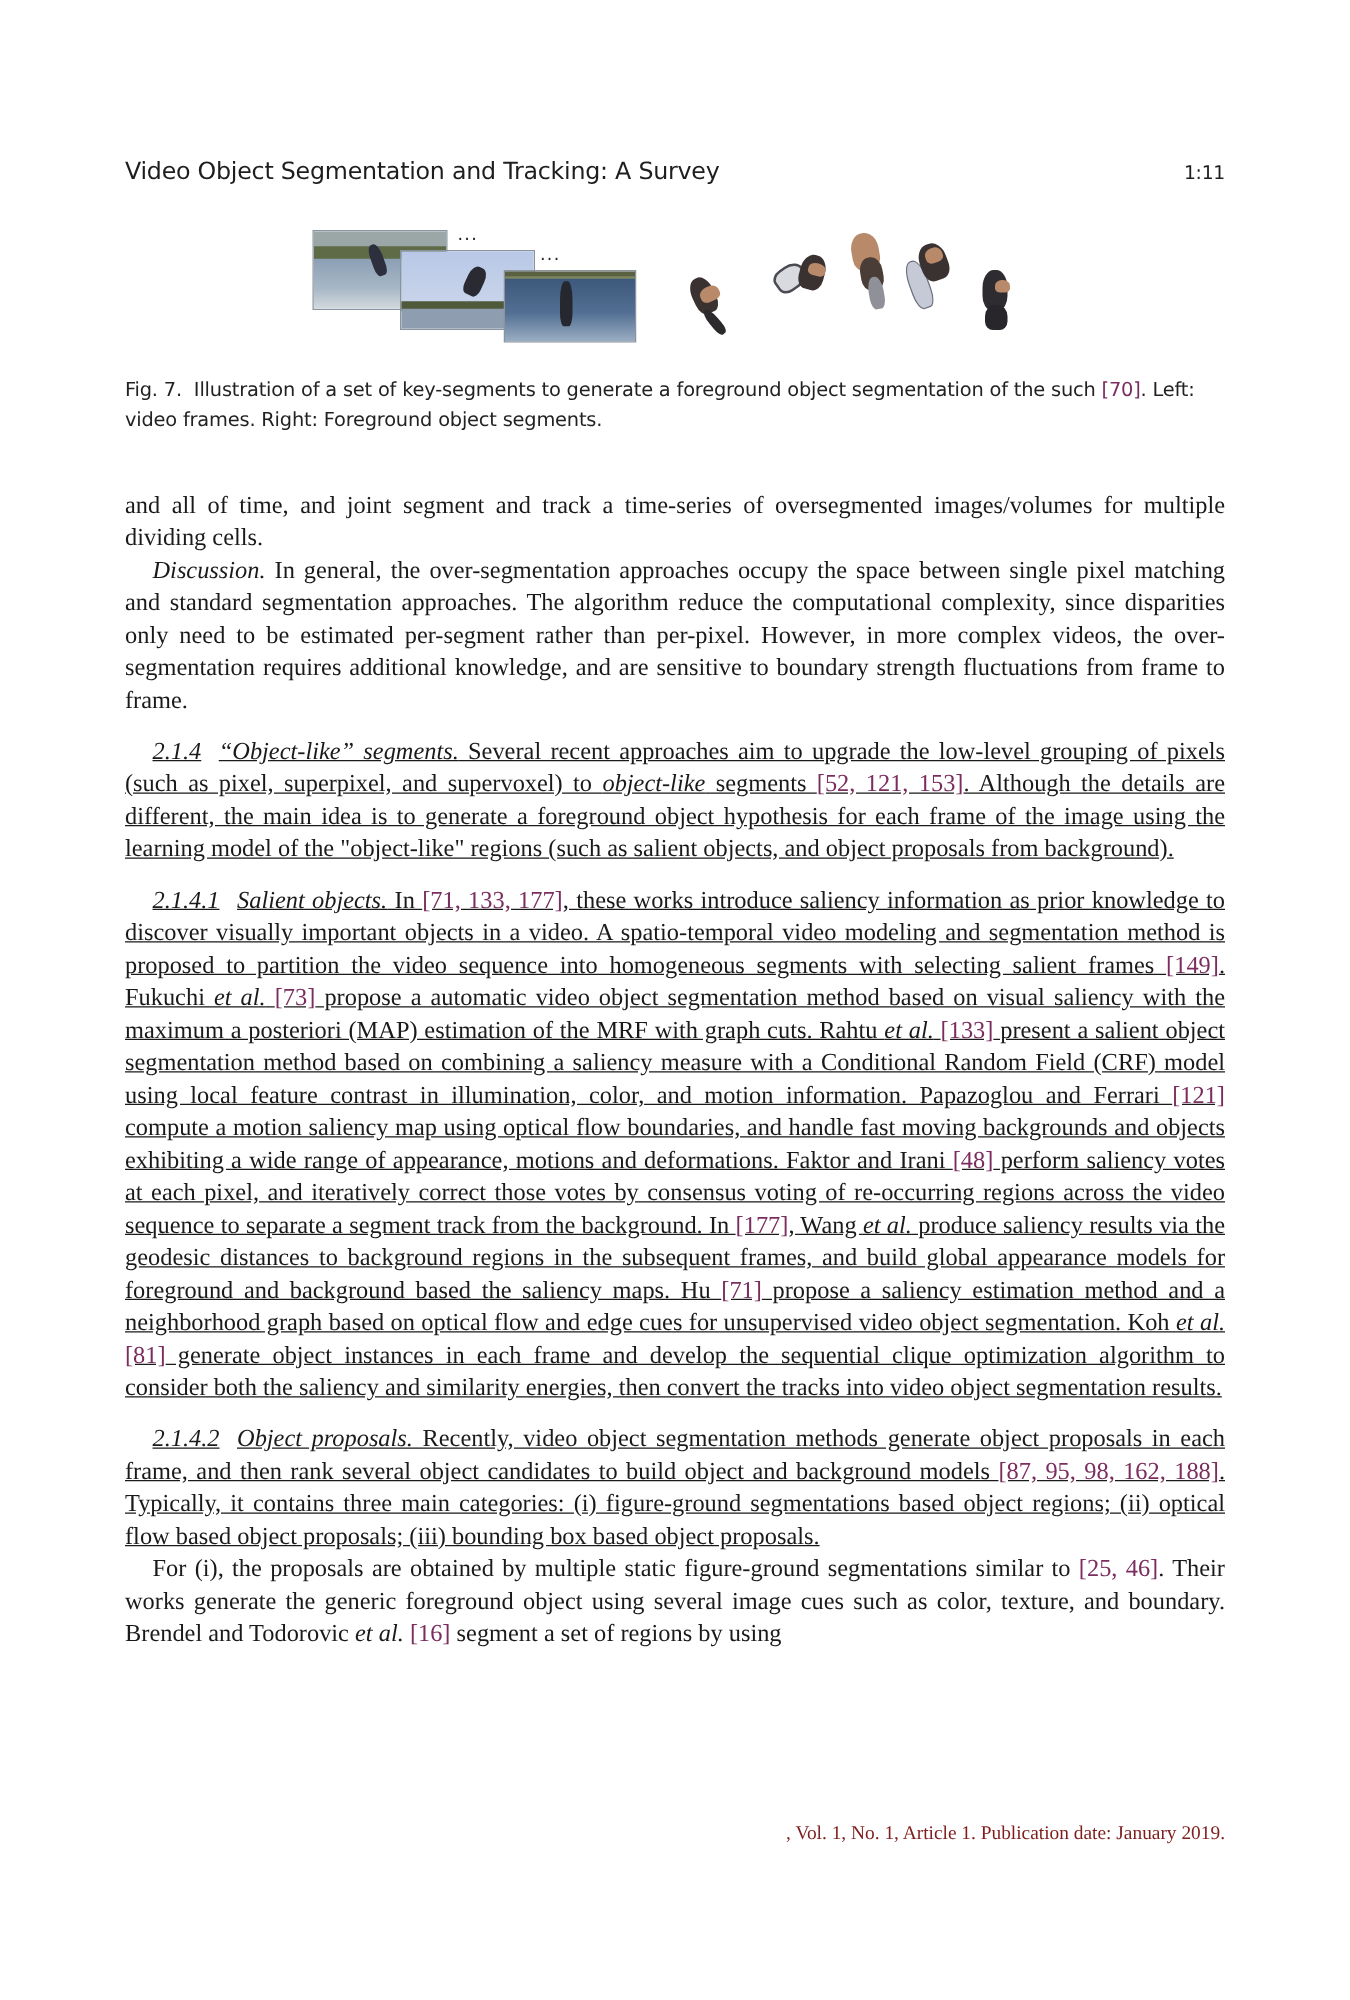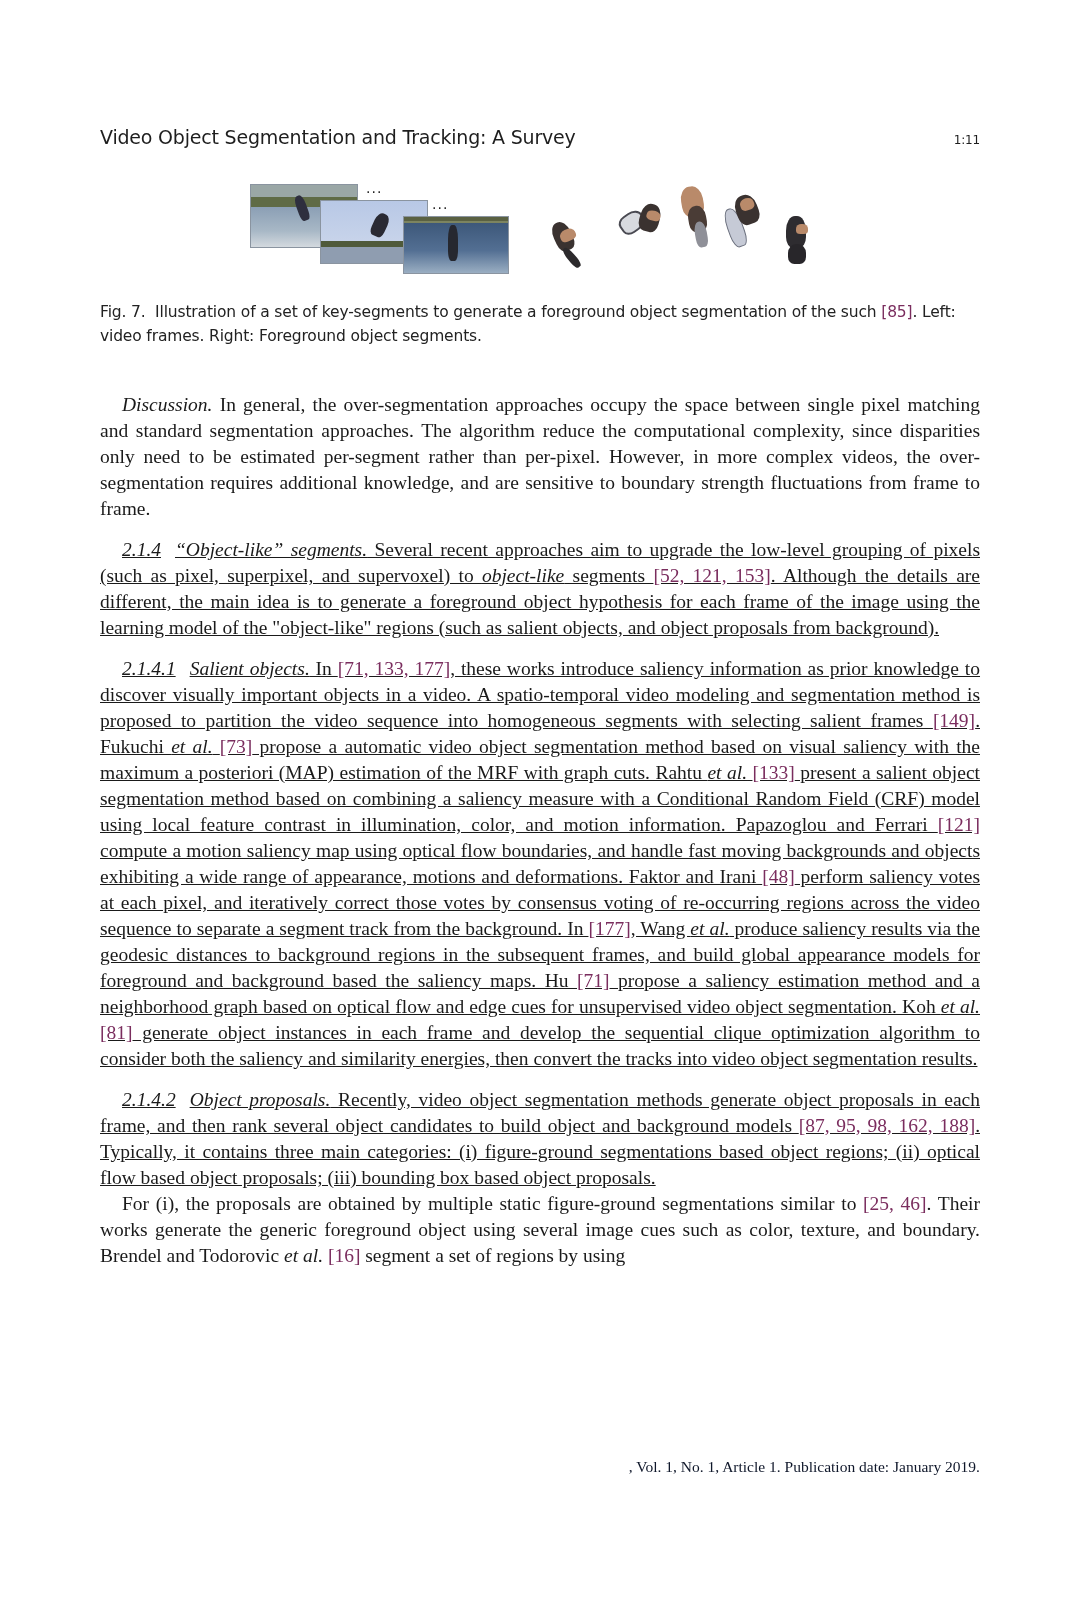--- a/index.html
+++ b/index.html
@@ -11,21 +11,21 @@
       overflow: hidden;
     }
     .page { position: absolute; left: 100px; top: 0; width: 880px; height: 1427px; }
 
     .running-head {
       position: absolute; top: 126px; left: 0; width: 880px;
       display: flex; justify-content: space-between; align-items: baseline;
       font-family: "DejaVu Sans", "Liberation Sans", sans-serif;
       font-size: 19px; letter-spacing: -0.2px; color: #1e1e1e;
     }
-    .running-head .page-num { font-size: 12px; }
+    .running-head .page-num { font-size: 15px; }
 
     .figure { position: absolute; top: 180px; left: 0; width: 880px; height: 110px; }
     .frame {
       position: absolute; border: 1px solid #8a94a0;
       overflow: hidden;
     }
     .frame .sky { position: absolute; left: 0; right: 0; top: 0; }
     .frame .shore { position: absolute; left: 0; right: 0; }
     .frame .water { position: absolute; left: 0; right: 0; bottom: 0; }
     .frame .rider { position: absolute; border-radius: 40% 40% 30% 30%; }
@@ -69,21 +69,21 @@
       text-align: justify;
     }
     .body-text p { text-indent: 22px; }
     .body-text p.no-indent { text-indent: 0; }
     .body-text p.gap-before { margin-top: 15px; text-decoration: underline; }
     .it { font-style: italic; }
     .secnum { font-style: italic; margin-right: 14px; }
 
     .footer {
       position: absolute; top: 1458px; right: 0;
-      font-size: 15.5px; color: #0f172a;
+      font-size: 15.5px; color: #7f1d1d;
     }
   </style>
 </head>
 <body>
 
 <div class="page">
 
   <div class="running-head">
     <span>Video Object Segmentation and Tracking: A Survey</span>
     <span class="page-num">1:11</span>
@@ -133,24 +133,25 @@
     </div>
     <div class="segment seg5">
       <div class="seg-body" style="left:4px;top:0;width:20px;height:32px;background:#2e2c30;"></div>
       <div class="seg-body" style="left:14px;top:8px;width:12px;height:10px;background:#b98a6a;"></div>
       <div class="seg-body" style="left:6px;top:28px;width:18px;height:20px;background:#28262a;"></div>
     </div>
   </div>
 
   <div class="caption">
     <span>Fig. 7.</span>&nbsp;
-    <span>Illustration of a set of key-segments to generate a foreground object segmentation of the such </span><span class="cite">[85]</span><span>. Left: video frames. Right: Foreground object segments.</span>
+    <span>Illustration of a set of key-segments to generate a foreground object segmentation of the such </span><span class="cite">[70]</span><span>. Left: video frames. Right: Foreground object segments.</span>
   </div>
 
   <div class="body-text" style="top:392px;">
+    <p class="no-indent">and all of time, and joint segment and track a time-series of oversegmented images/volumes for multiple dividing cells.</p>
     <p><span class="it">Discussion.</span><span> In general, the over-segmentation approaches occupy the space between single pixel matching and standard segmentation approaches. The algorithm reduce the computational complexity, since disparities only need to be estimated per-segment rather than per-pixel. However, in more complex videos, the over-segmentation requires additional knowledge, and are sensitive to boundary strength fluctuations from frame to frame.</span></p>
 
     <p class="gap-before"><span class="secnum">2.1.4</span><span class="it">“Object-like” segments.</span><span> Several recent approaches aim to upgrade the low-level grouping of pixels (such as pixel, superpixel, and supervoxel) to </span><span class="it">object-like</span><span> segments </span><span class="cite">[52, 121, 153]</span><span>. Although the details are different, the main idea is to generate a foreground object hypothesis for each frame of the image using the learning model of the "object-like" regions (such as salient objects, and object proposals from background).</span></p>
 
     <p class="gap-before"><span class="secnum">2.1.4.1</span><span class="it">Salient objects.</span><span> In </span><span class="cite">[71, 133, 177]</span><span>, these works introduce saliency information as prior knowledge to discover visually important objects in a video. A spatio-temporal video modeling and segmentation method is proposed to partition the video sequence into homogeneous segments with selecting salient frames </span><span class="cite">[149]</span><span>. Fukuchi </span><span class="it">et al.</span><span> </span><span class="cite">[73]</span><span> propose a automatic video object segmentation method based on visual saliency with the maximum a posteriori (MAP) estimation of the MRF with graph cuts. Rahtu </span><span class="it">et al.</span><span> </span><span class="cite">[133]</span><span> present a salient object segmentation method based on combining a saliency measure with a Conditional Random Field (CRF) model using local feature contrast in illumination, color, and motion information. Papazoglou and Ferrari </span><span class="cite">[121]</span><span> compute a motion saliency map using optical flow boundaries, and handle fast moving backgrounds and objects exhibiting a wide range of appearance, motions and deformations. Faktor and Irani </span><span class="cite">[48]</span><span> perform saliency votes at each pixel, and iteratively correct those votes by consensus voting of re-occurring regions across the video sequence to separate a segment track from the background. In </span><span class="cite">[177]</span><span>, Wang </span><span class="it">et al.</span><span> produce saliency results via the geodesic distances to background regions in the subsequent frames, and build global appearance models for foreground and background based the saliency maps. Hu </span><span class="cite">[71]</span><span> propose a saliency estimation method and a neighborhood graph based on optical flow and edge cues for unsupervised video object segmentation. Koh </span><span class="it">et al.</span><span> </span><span class="cite">[81]</span><span> generate object instances in each frame and develop the sequential clique optimization algorithm to consider both the saliency and similarity energies, then convert the tracks into video object segmentation results.</span></p>
 
     <p class="gap-before"><span class="secnum">2.1.4.2</span><span class="it">Object proposals.</span><span> Recently, video object segmentation methods generate object proposals in each frame, and then rank several object candidates to build object and background models </span><span class="cite">[87, 95, 98, 162, 188]</span><span>. Typically, it contains three main categories: (i) figure-ground segmentations based object regions; (ii) optical flow based object proposals; (iii) bounding box based object proposals.</span></p>
 
     <p><span>For (i), the proposals are obtained by multiple static figure-ground segmentations similar to </span><span class="cite">[25, 46]</span><span>. Their works generate the generic foreground object using several image cues such as color, texture, and boundary. Brendel and Todorovic </span><span class="it">et al.</span><span> </span><span class="cite">[16]</span><span> segment a set of regions by using</span></p>
   </div>

